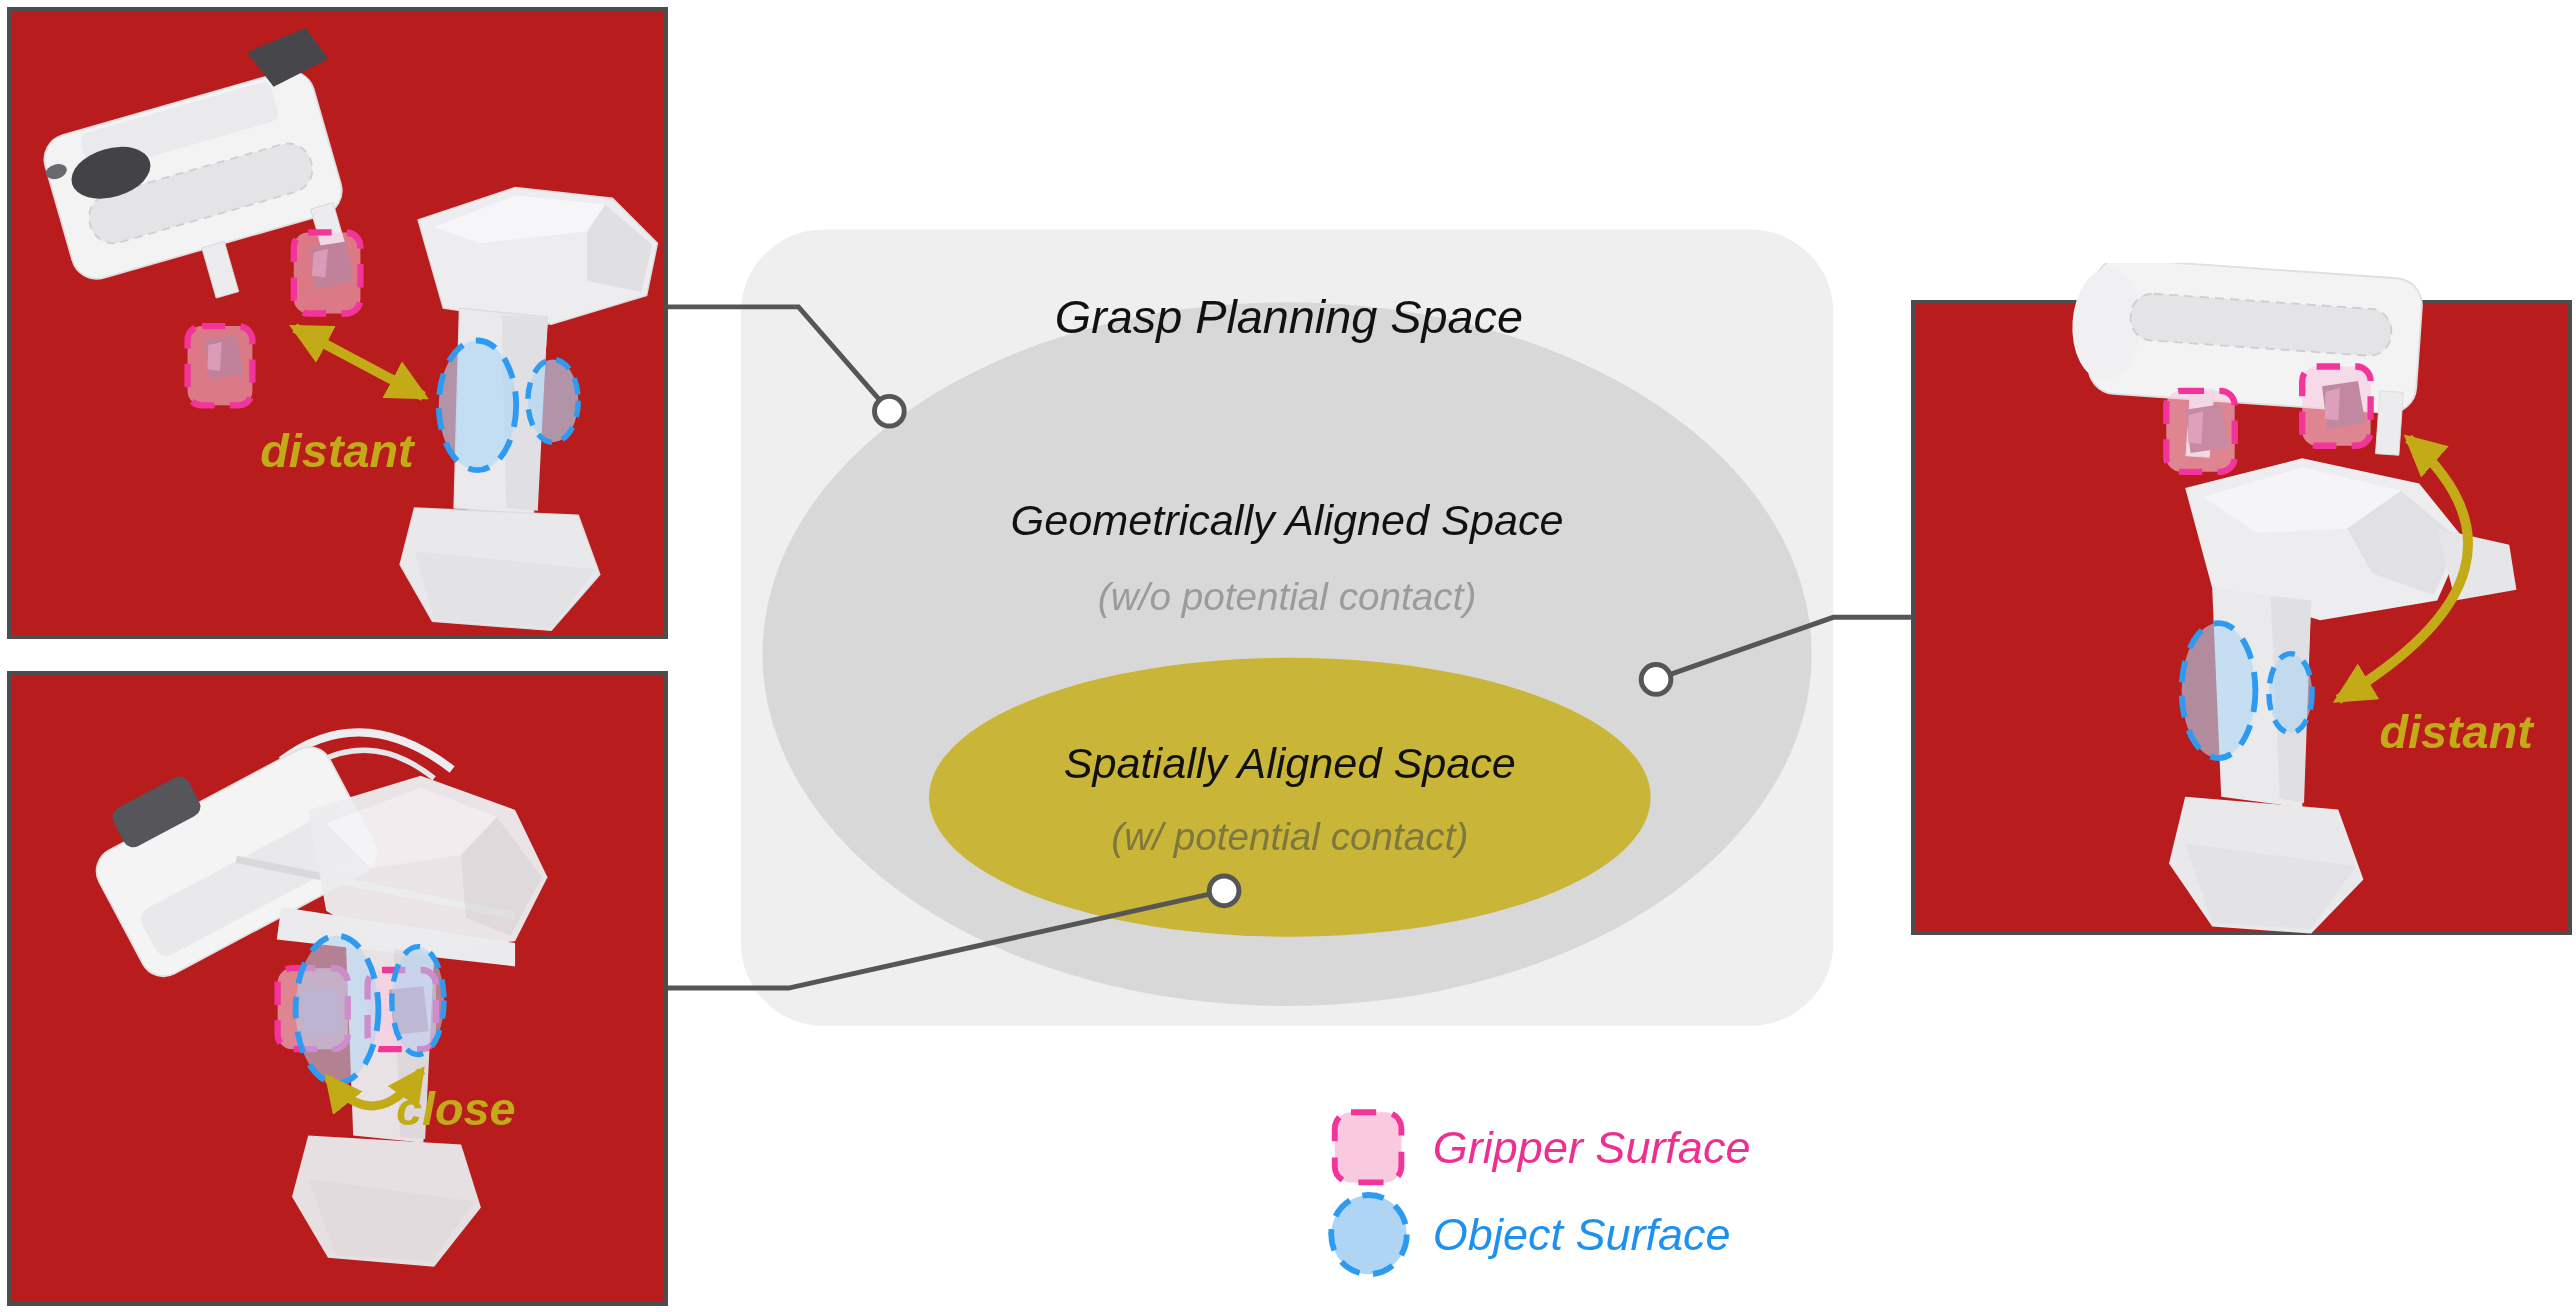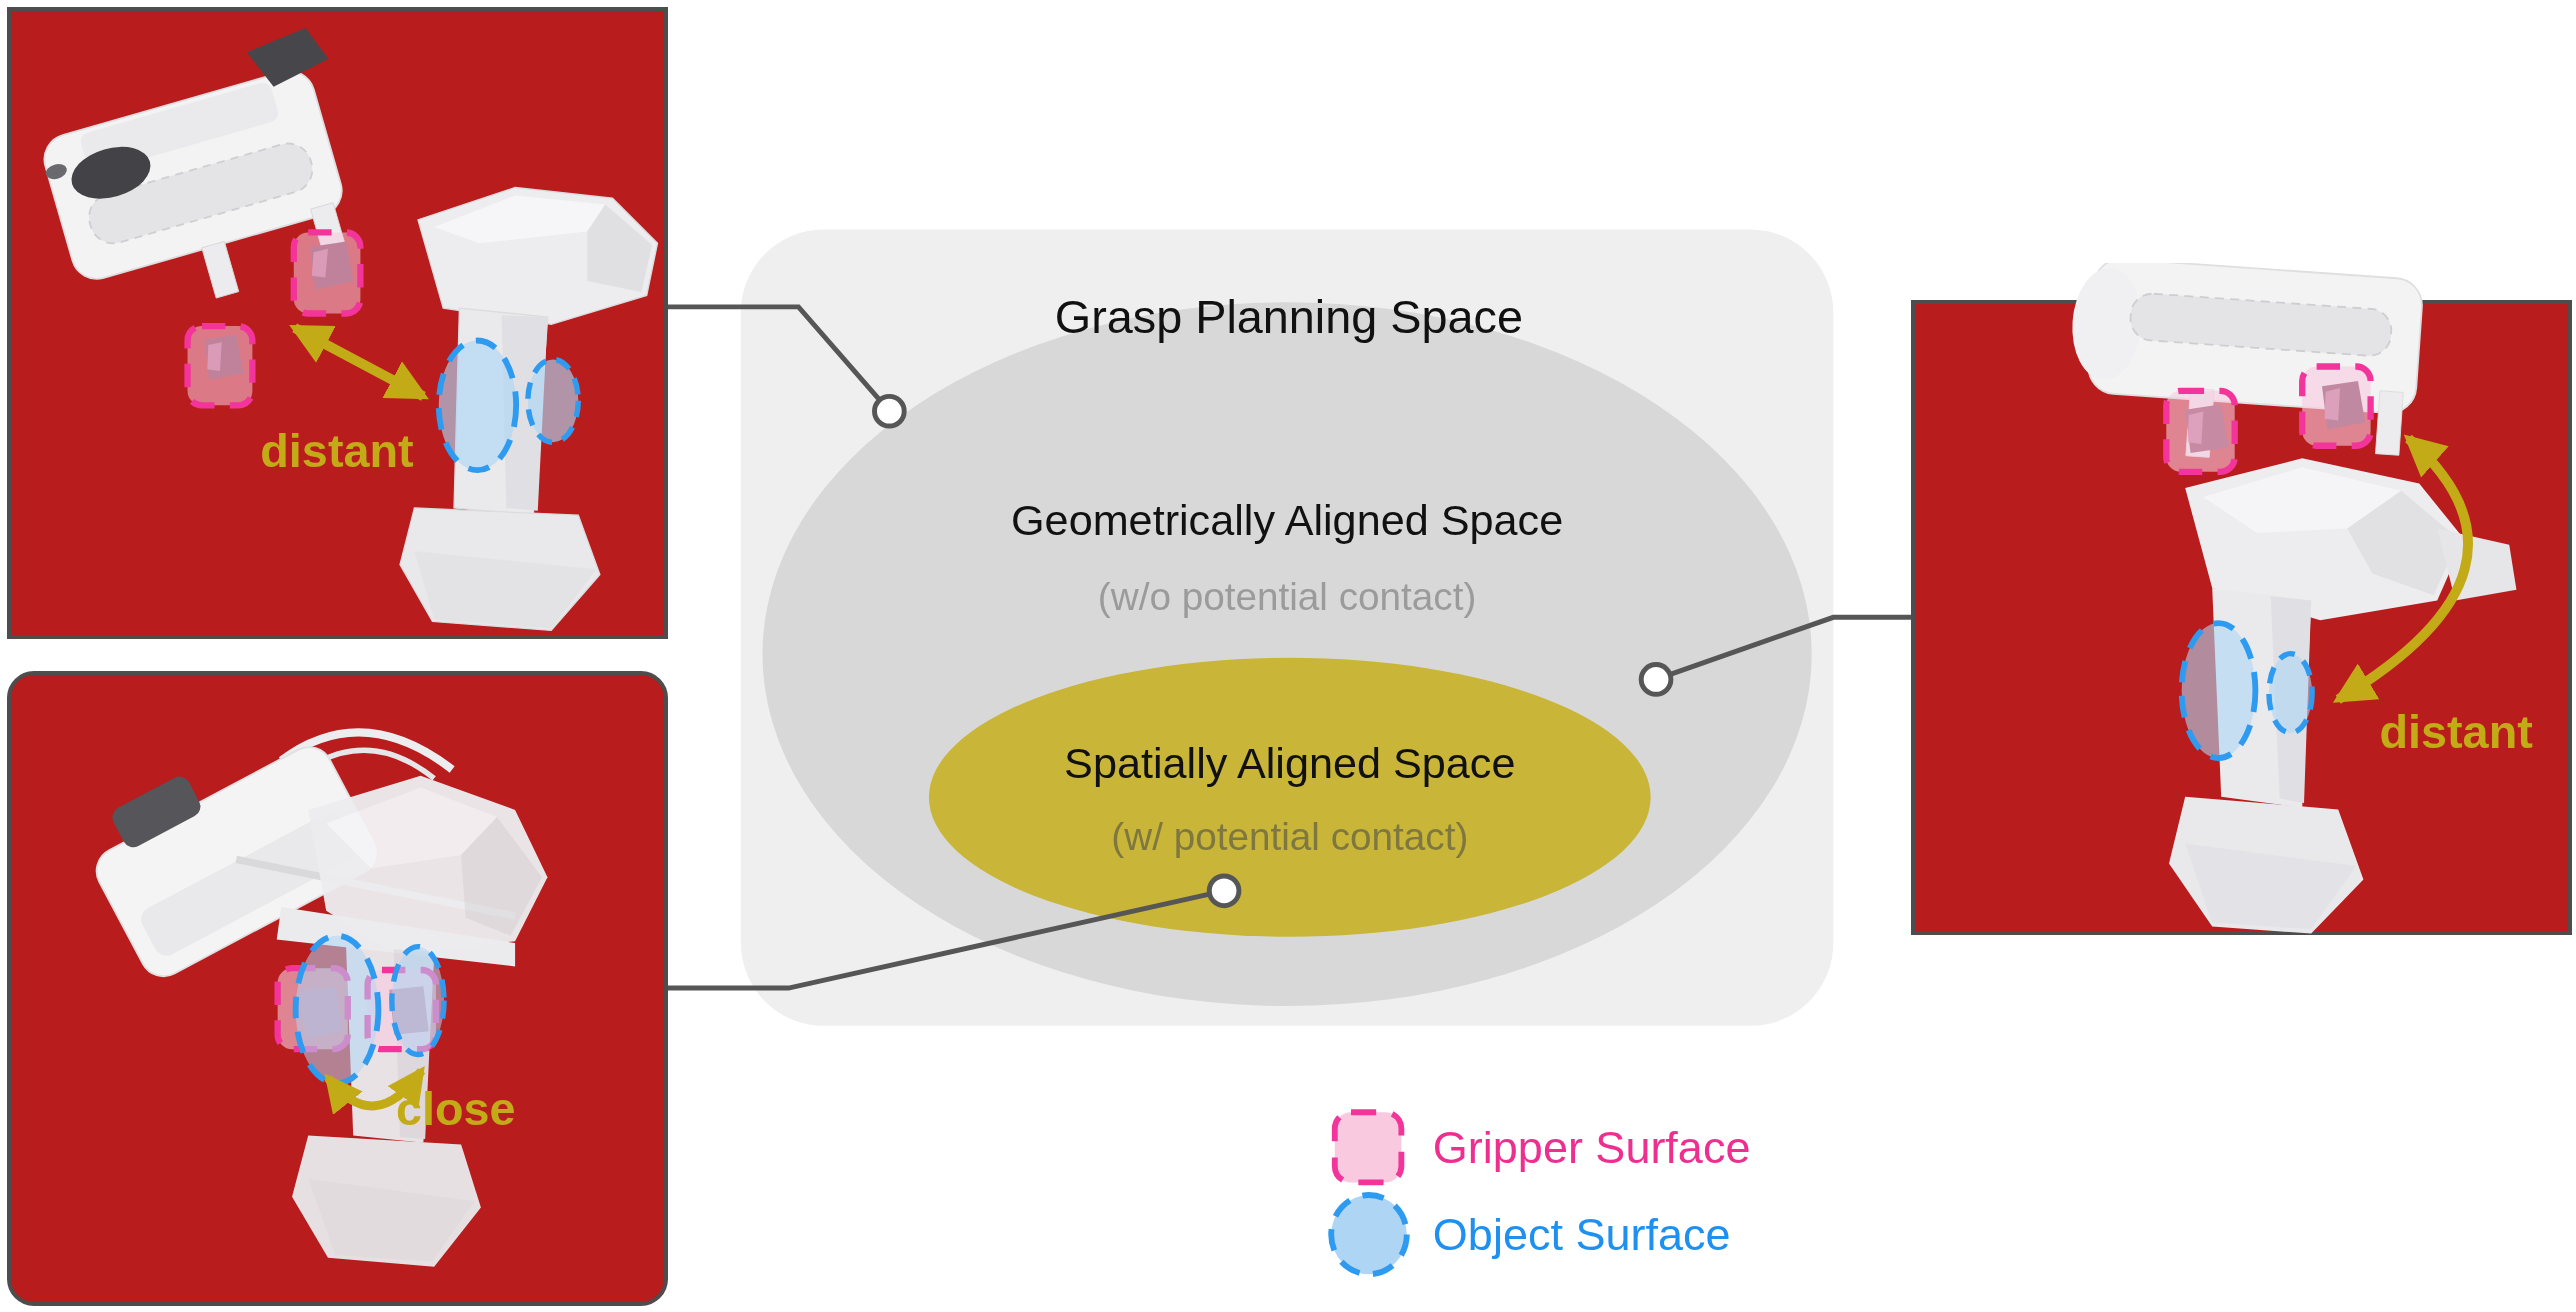--- a/index.html
+++ b/index.html
@@ -3,36 +3,37 @@
 <meta charset="utf-8">
 <style>
   html, body { margin: 0; padding: 0; background: #ffffff; }
   .figure {
     position: relative;
     width: 2576px;
     height: 1312px;
     background: #ffffff;
     font-family: "Liberation Sans", "DejaVu Sans", sans-serif;
     overflow: hidden;
+    font-style: italic;
   }
   .central-svg {
     position: absolute;
     left: 0; top: 0;
     width: 2576px; height: 1312px;
     z-index: 1;
   }
   .panel {
     position: absolute;
     box-sizing: border-box;
     background: #b91c1c;
     border: 4.5px solid #4d4d4d;
     z-index: 2;
   }
   .panel-top-left   { left: 7.2px;    top: 7.2px;   width: 661px; height: 632px; }
-  .panel-bottom-left{ left: 7.2px;    top: 671px; width: 661px; height: 635px; border-radius: 27px; }
+  .panel-bottom-left{ left: 7.2px;    top: 671px; width: 661px; height: 635px; }
   .panel-right      { left: 1911px; top: 300px; width: 661px; height: 635px; overflow: visible; }
   .panel > svg { position: absolute; left: 0; top: 0; }
   .panel-right > svg { top: -41px; }
   text { font-family: "Liberation Sans", "DejaVu Sans", sans-serif; }
   .space-label    { font-size: 52px; fill: #111111; }
   .space-label-2  { font-size: 48px; fill: #111111; }
   .space-note     { font-size: 43px; }
   .panel-label    { font-size: 52px; font-weight: bold; }
   .legend-label   { font-size: 50px; }
 </style>

